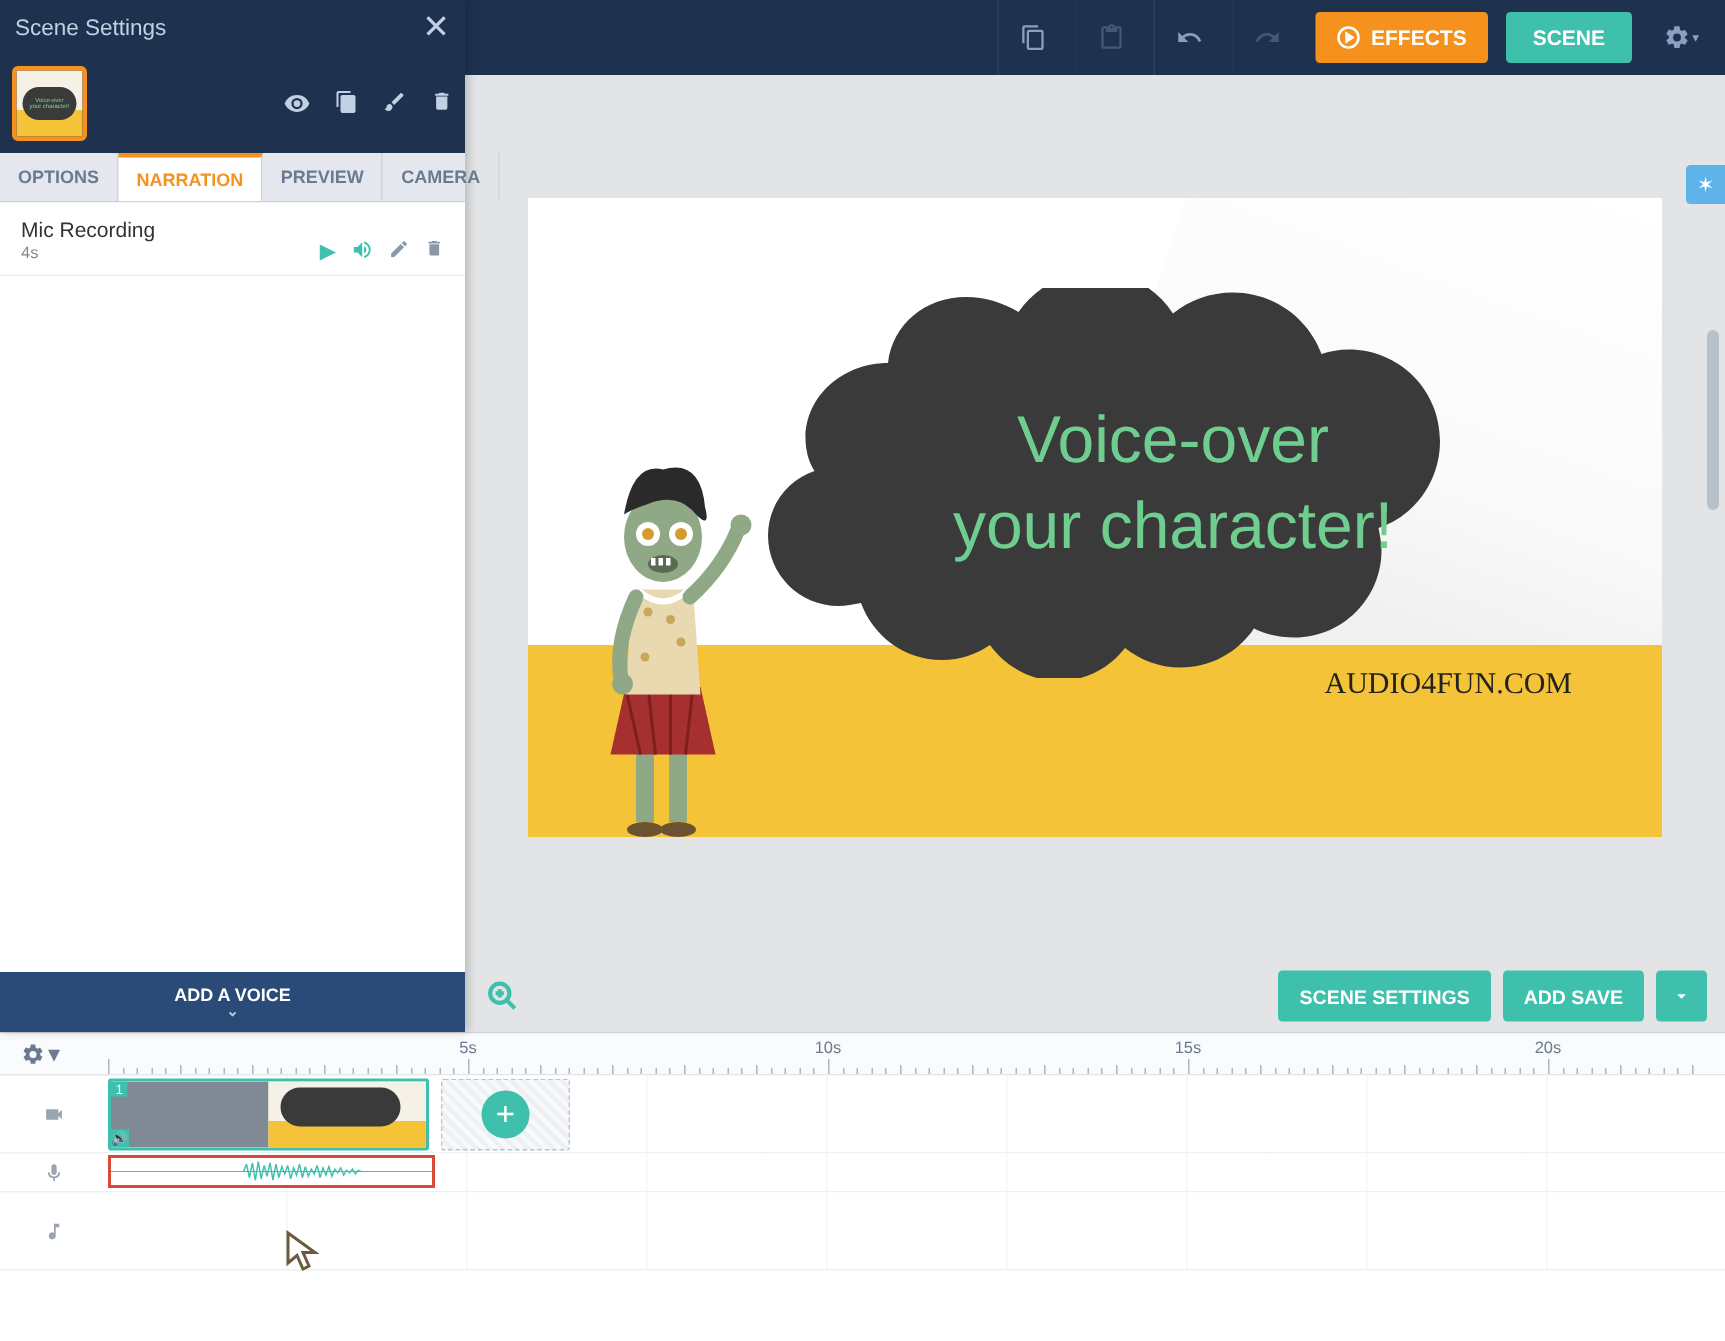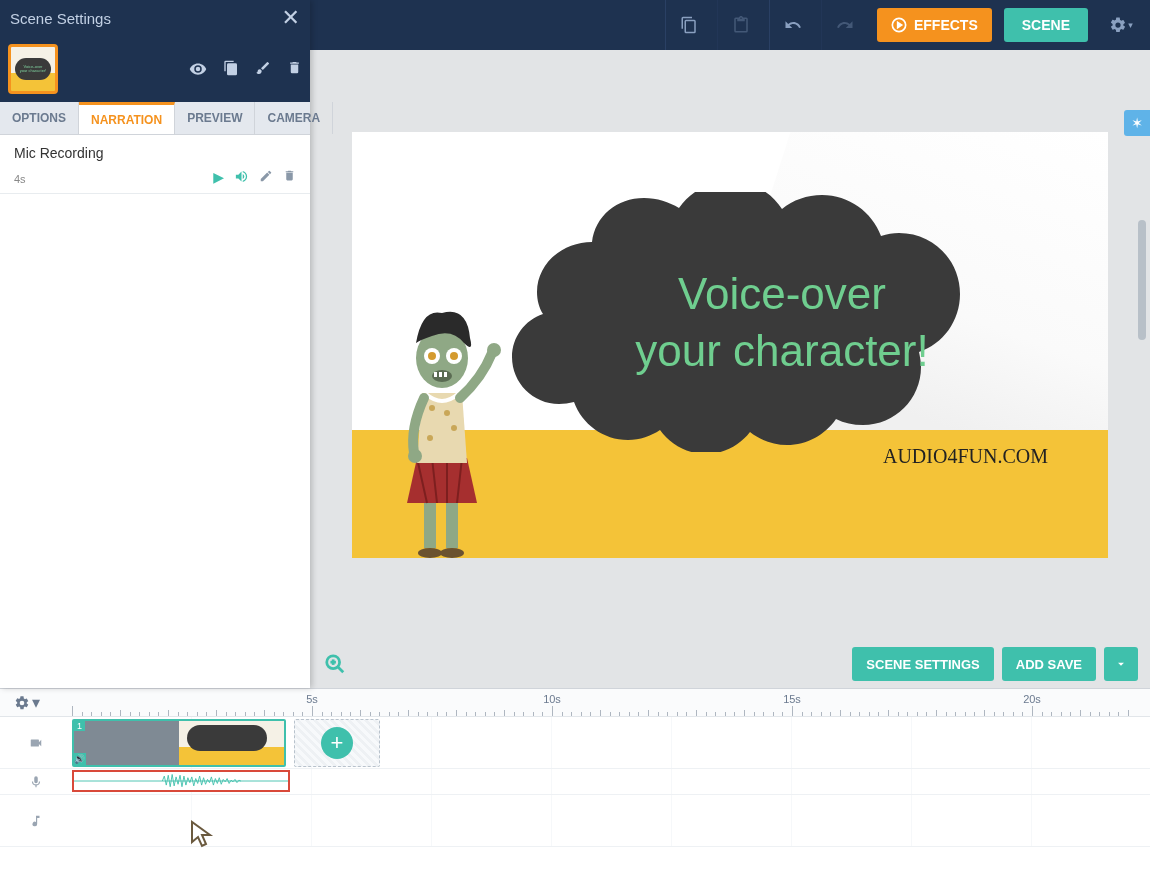--- a/index.html
+++ b/index.html
@@ -23,21 +23,21 @@
 .lp-thumb-cloud { width:36px; height:22px; background:#3a3a3a; border-radius:12px; display:flex; align-items:center; justify-content:center; font-size:4px; color:#7fd19e; text-align:center; line-height:1.1; }
 .lp-tools { margin-left:auto; display:flex; gap:16px; color:#c2d0e4; }
 .lp-tools span { cursor:pointer; }
 .lp-tabs { height:33px; background:#e4e8ee; display:flex; border-bottom:1px solid #d0d4da; }
 .lp-tab { padding:0 12px; font-size:12px; font-weight:700; color:#6b7a8f; display:flex; align-items:center; cursor:pointer; border-right:1px solid #d0d4da; }
 .lp-tab.active { background:#fff; color:#f5921e; border-top:3px solid #f5921e; }
 .lp-body { flex:1; background:#fff; overflow:auto; }
 .rec-item { padding:10px 14px 8px; border-bottom:1px solid #e8ecef; }
 .rec-row { display:flex; align-items:flex-end; justify-content:space-between; }
 .rec-title { font-size:14px; color:#333; font-weight:500; }
-.rec-dur { font-size:11px; color:#888; margin-top:12px; }
+.rec-dur { font-size:11px; color:#888; margin-top:2px; }
 .rec-actions { display:flex; gap:10px; color:#3fc0ac; font-size:14px; }
 .rec-actions .edit,.rec-actions .del { color:#8a98a8; }
 .lp-footer { height:40px; background:#2a4a78; color:#fff; font-size:12px; font-weight:700; display:flex; flex-direction:column; align-items:center; justify-content:center; cursor:pointer; }
 .lp-footer .chev { font-size:10px; margin-top:-2px; opacity:.7; }
 
 
 .canvas-area { position:absolute; top:50px; left:310px; right:0; bottom:206px; background:#e2e4e6; display:flex; flex-direction:column; }
 .canvas-scroll { flex:1; display:flex; align-items:center; justify-content:center; position:relative; overflow:hidden; }
 .canvas { width:756px; height:426px; background:#fff; position:relative; overflow:hidden; }
 .canvas .spotlight { position:absolute; right:0; top:0; width:60%; height:100%; background:linear-gradient(200deg,#fff 0%,#fafafa 40%,#f0f0f0 60%); clip-path:polygon(30% 0,100% 0,100% 100%,0 100%); }
@@ -189,20 +189,24 @@
                 </svg>
               </span>
             <span class="del">
                 <svg width="13" height="13" viewBox="0 0 24 24" fill="currentColor">
                   <path d="M6 19a2 2 0 002 2h8a2 2 0 002-2V7H6v12zM19 4h-3.5l-1-1h-5l-1 1H5v2h14V4z"></path>
                 </svg>
               </span>
           </div>
         </div>
       </div>
+    </div>
+    <div class="lp-footer">
+      <span>ADD A VOICE</span>
+      <span class="chev">⌄</span>
     </div>
   </div>
 
   <div class="canvas-area">
     <div class="sidebadge">✶</div>
     <div class="canvas-scroll">
       <div class="canvas">
         <div class="spotlight"></div>
         <div class="yellowbar"></div>
         <div class="cloud">

